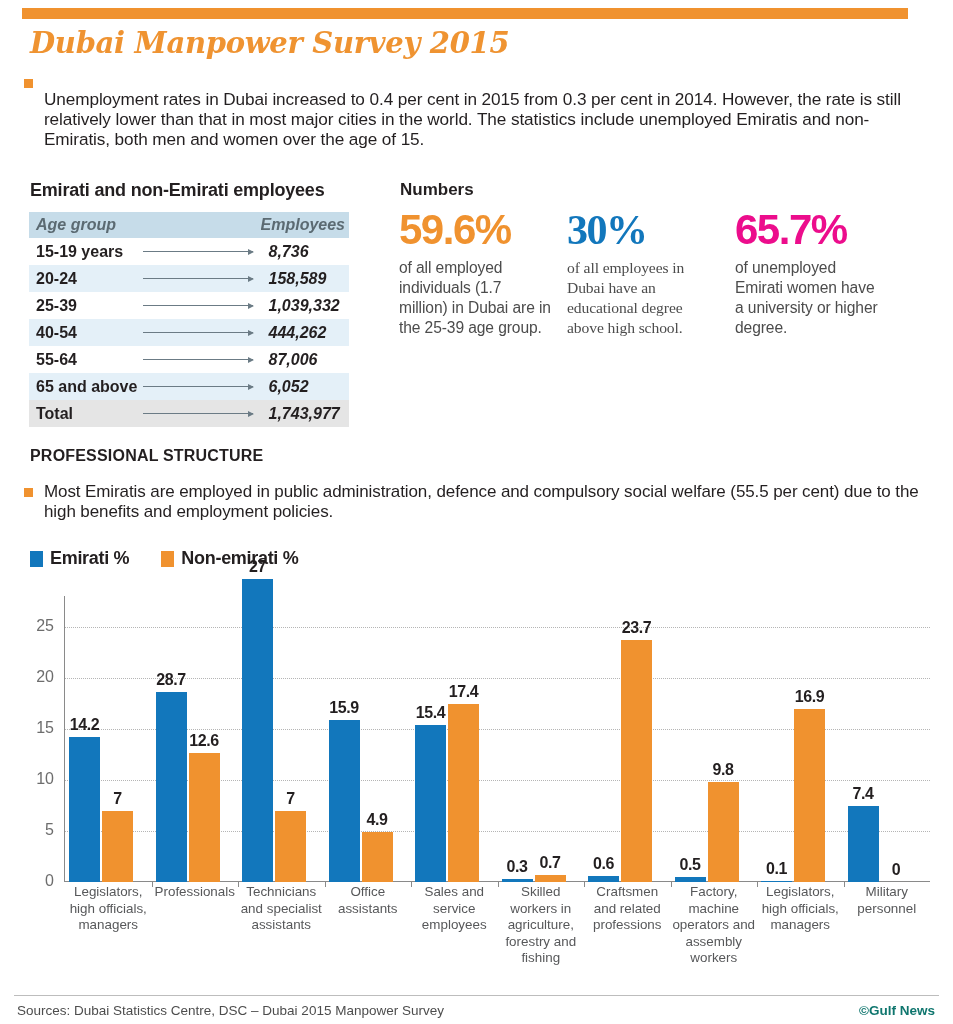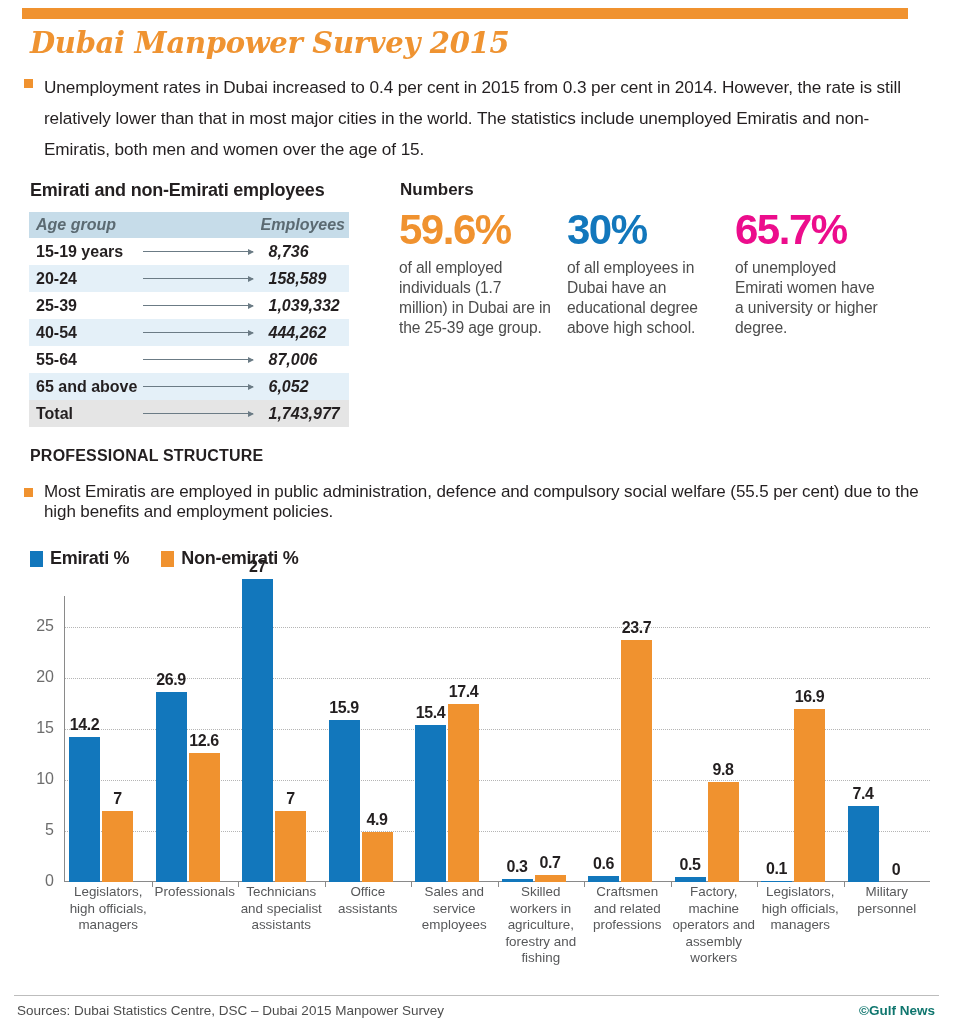--- a/index.html
+++ b/index.html
@@ -32,22 +32,23 @@
   
   .intro{
     position:absolute;left:24px;top:72px;width:900px;
   }
   .bullet-sq{
     display:inline-block;width:9px;height:9px;background:#F0922F;
     position:absolute;left:0;top:7px;
   }
   .intro-text{
     display:block;margin-left:20px;
-    font-size:17.2px;line-height:31px;color:#231f20;
+    font-size:17.2px;line-height:20px;color:#231f20;
     letter-spacing:-0.1px;
+    margin-top:17px;
   }
 
   
   .h-emp{
     position:absolute;left:30px;top:180px;
     font-size:18px;font-weight:bold;color:#231f20;letter-spacing:-0.2px;
   }
   .h-num{
     position:absolute;left:400px;top:180px;
     font-size:17px;font-weight:bold;color:#231f20;
@@ -86,21 +87,21 @@
     content:"";position:absolute;right:-1px;top:-2.5px;
     border-left:6px solid #6b7b85;
     border-top:3px solid transparent;
     border-bottom:3px solid transparent;
   }
 
   
   .numbers{position:absolute;left:399px;top:206px;width:520px;}
   .numcol{position:absolute;top:0;width:152px;}
   .numcol.n0{left:0;}
-  .numcol.n1{left:168px;}
+  .numcol.n1{left:168px;font-family:Liberation Serif, serif;}
   .numcol.n2{left:336px;}
   .bignum{
     font-size:42px;font-weight:bold;letter-spacing:-1.5px;line-height:48px;
   }
   .bignum.c-orange{color:#F0922F;}
   .bignum.c-blue{color:#1277BC;}
   .bignum.c-pink{color:#EC0D8C;}
   .numdesc{
     margin-top:4px;font-size:15.6px;line-height:20px;color:#4c4c4c;
     letter-spacing:-0.1px;
@@ -304,21 +305,21 @@
         <div class="group" style="left: 0px; width: 86.5px; text-decoration: underline;">
           <div class="bar blue" style="background: rgb(18, 119, 188); height: 145.043px;">
             <span class="val">14.2</span>
           </div>
           <div class="bar orange" style="background: rgb(240, 146, 47); height: 71.5px;">
             <span class="val">7</span>
           </div>
         </div>
         <div class="group" style="left: 86.5px; width: 86.5px;">
           <div class="bar blue" style="background: rgb(18, 119, 188); height: 189.986px;">
-            <span class="val">26.9</span>
+            <span class="val">28.7</span>
           </div>
           <div class="bar orange" style="background: rgb(240, 146, 47); height: 128.7px;">
             <span class="val">12.6</span>
           </div>
           <div class="gsep" style="left: 0px;"></div>
         </div>
         <div class="group" style="left: 173px; width: 86.5px;">
           <div class="bar blue" style="background: rgb(18, 119, 188); height: 303px;">
             <span class="val">27</span>
           </div>

